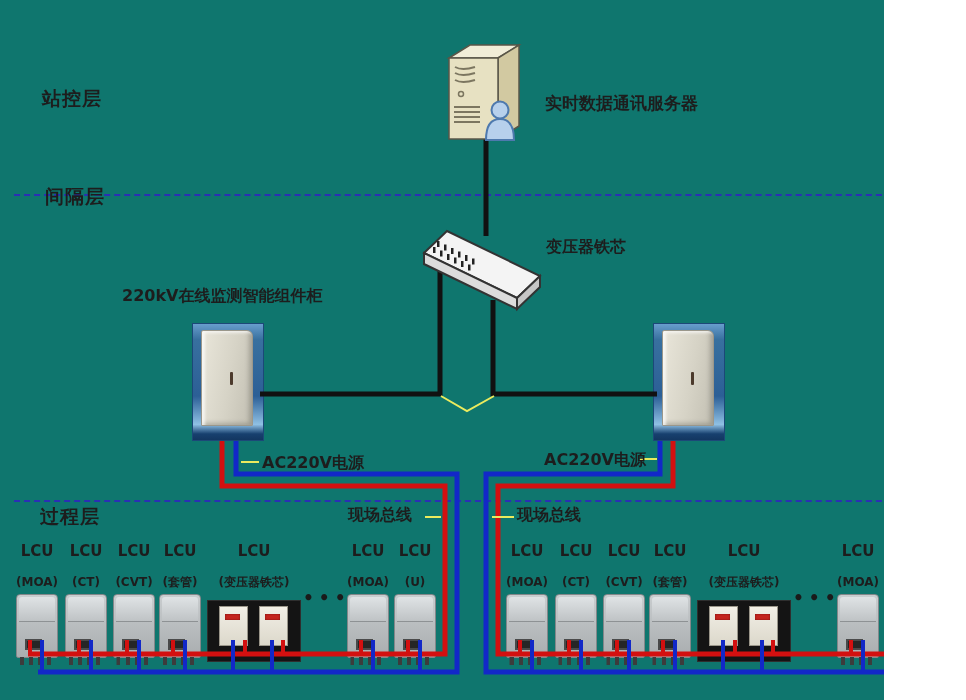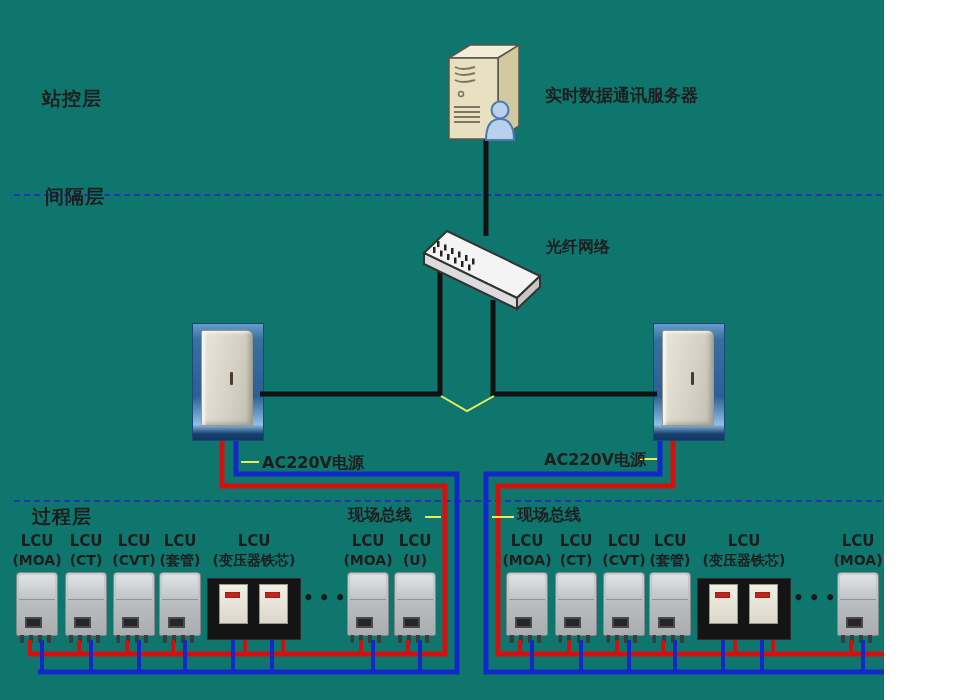--- a/index.html
+++ b/index.html
@@ -3,36 +3,36 @@
 <meta charset="utf-8">
 <style>
   html,body{margin:0;padding:0;background:#ffffff;}
   #stage{
     position:relative;width:884px;height:700px;background:#0f766e;overflow:hidden;
     font-family:"DejaVu Sans","Liberation Sans",sans-serif;color:#1d1d1d;text-decoration:underline;
   }
   .abs{position:absolute;}
   .layer-label{font-size:19px;font-weight:bold;letter-spacing:1px;}
   .lbl{font-size:16px;font-weight:bold;white-space:nowrap;}
-  .lbl-big{font-size:17px;font-weight:bold;white-space:nowrap;}
+  .lbl-big{font-size:17px;font-weight:bold;white-space:nowrap;margin-top:8px;}
   .divider{position:absolute;left:14px;width:938px;height:0;border-top:2px dashed #2b2fb5;}
   
   .cabinet{position:absolute;width:72px;height:118px;
     background:linear-gradient(180deg,#6ba0cf 0%,#38709f 14%,#2c5f96 62%,#8fc0e4 86%,#17406f 94%,#12355e 100%);
     box-shadow:inset 0 0 0 1px #1c4878;}
   .cab-door{position:absolute;left:9px;top:7px;width:50px;height:94px;
     background:linear-gradient(100deg,#e9e6da 0%,#d6d3c6 55%,#c2bfb2 100%);
     border:1px solid #9a978b;border-radius:2px 6px 1px 1px;
     box-shadow:inset 3px 2px 3px rgba(255,255,255,.7), inset -3px -2px 4px rgba(90,90,80,.35);}
   .cab-handle{position:absolute;left:55%;top:44%;width:3px;height:13px;background:#4c3a2c;border-radius:1px;}
   
   .unit{position:absolute;top:532px;width:70px;text-align:center;}
   .unit-photo{width:104px;}
-  .l1{font-size:15px;font-weight:bold;line-height:19px;}
-  .l2{font-size:14px;font-weight:bold;line-height:18px;white-space:nowrap;}
+  .l1{font-size:15px;font-weight:bold;line-height:19px;margin-top:10px;}
+  .l2{font-size:12px;font-weight:bold;line-height:18px;white-space:nowrap;margin-top:12px;}
   .lcu{position:relative;width:40px;height:62px;margin:3px auto 0;
     background:linear-gradient(#c9cdcf,#a9adaf);
     border:1px solid #83878a;border-radius:4px 4px 2px 2px;}
   .lcu::before{content:"";position:absolute;left:2px;right:2px;top:2px;height:24px;
     background:linear-gradient(#dfe3e5,#bfc3c5);border-bottom:1px solid #8e9294;border-radius:3px 3px 0 0;}
   .lcu::after{content:"";position:absolute;left:8px;bottom:7px;width:17px;height:11px;
     background:#262626;box-shadow:inset 0 0 0 2px #4a4a4a;border-radius:1px;}
   .pins{position:absolute;left:50%;transform:translateX(-50%);bottom:-8px;width:35px;height:8px;
     background:repeating-linear-gradient(90deg,#3c3c3c 0 4px,transparent 4px 9px);}
   .lcu-photo{position:relative;width:92px;height:60px;margin:9px auto 0;background:#141414;border:1px solid #2e2e2e;}
@@ -48,21 +48,21 @@
 </head>
 <body>
 
 <div id="stage">
 
   <div class="divider" style="top:194px"></div>
   <div class="divider" style="top:500px"></div>
 
   <div class="abs layer-label toplabel" style="left:42px;top:86px">站控层</div>
   <div class="abs layer-label toplabel" style="left:45px;top:184px">间隔层</div>
-  <div class="abs layer-label toplabel" style="left:32px;top:504px">过程层</div>
+  <div class="abs layer-label toplabel" style="left:40px;top:504px">过程层</div>
 
   <div class="cabinet" style="left:192px;top:323px">
     <div class="cab-door">
       <div class="cab-handle"></div>
     </div>
   </div>
   <div class="cabinet" style="left:653px;top:323px">
     <div class="cab-door">
       <div class="cab-handle"></div>
     </div>
@@ -225,19 +225,20 @@
     <g fill="none" stroke="#ebeb5e" stroke-width="2">
       <path d="M441 396 L467 411 L494 396"></path>
       <path d="M241 462 H259"></path>
       <path d="M640 459 H657"></path>
       <path d="M425 517 H441"></path>
       <path d="M492 517 H514"></path>
     </g>
   </svg>
 
   <div class="abs lbl-big toplabel" style="left:545px;top:84px">实时数据通讯服务器</div>
-  <div class="abs lbl toplabel" style="left:546px;top:237px">光纤网络</div>
+  <div class="abs lbl toplabel" style="left:546px;top:237px">变压器铁芯</div>
+  <div class="abs lbl toplabel" style="left:122px;top:286px">220kV在线监测智能组件柜</div>
   <div class="abs lbl toplabel" style="left:262px;top:453px">AC220V电源</div>
   <div class="abs lbl toplabel" style="left:544px;top:450px">AC220V电源</div>
   <div class="abs lbl toplabel" style="left:348px;top:505px">现场总线</div>
   <div class="abs lbl toplabel" style="left:517px;top:505px">现场总线</div>
 
 </div>
 
 </body></html>

